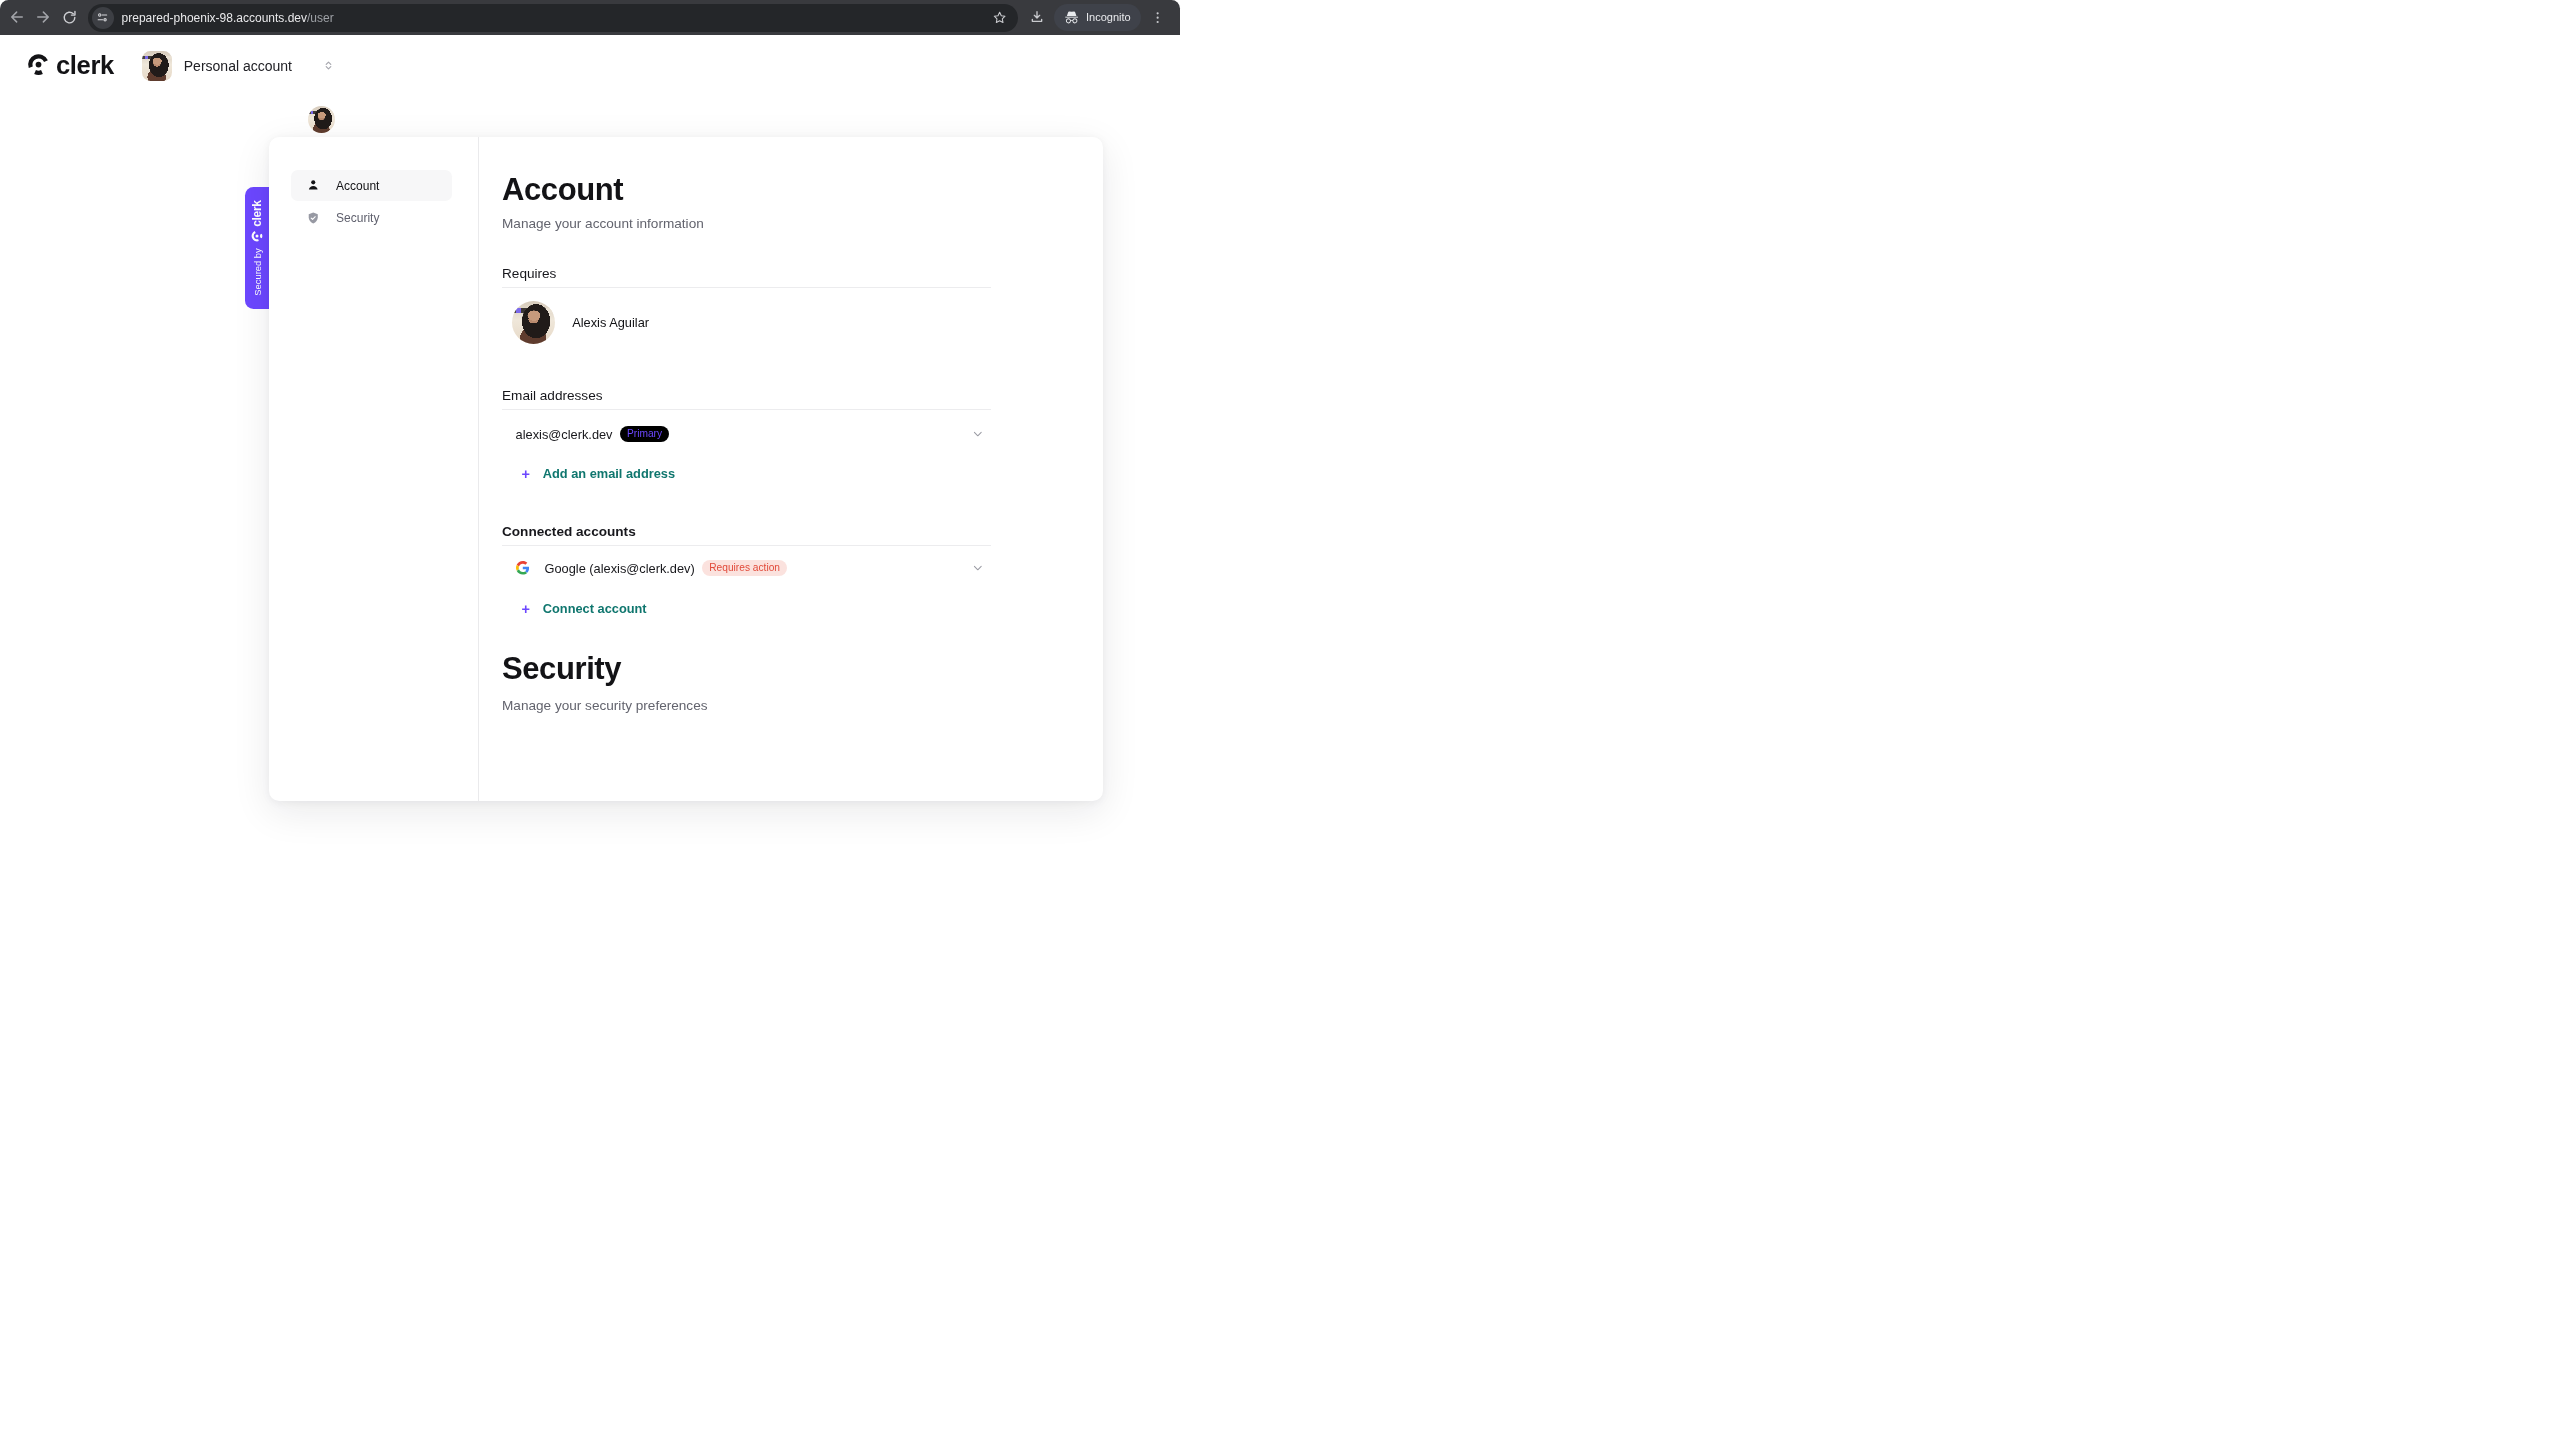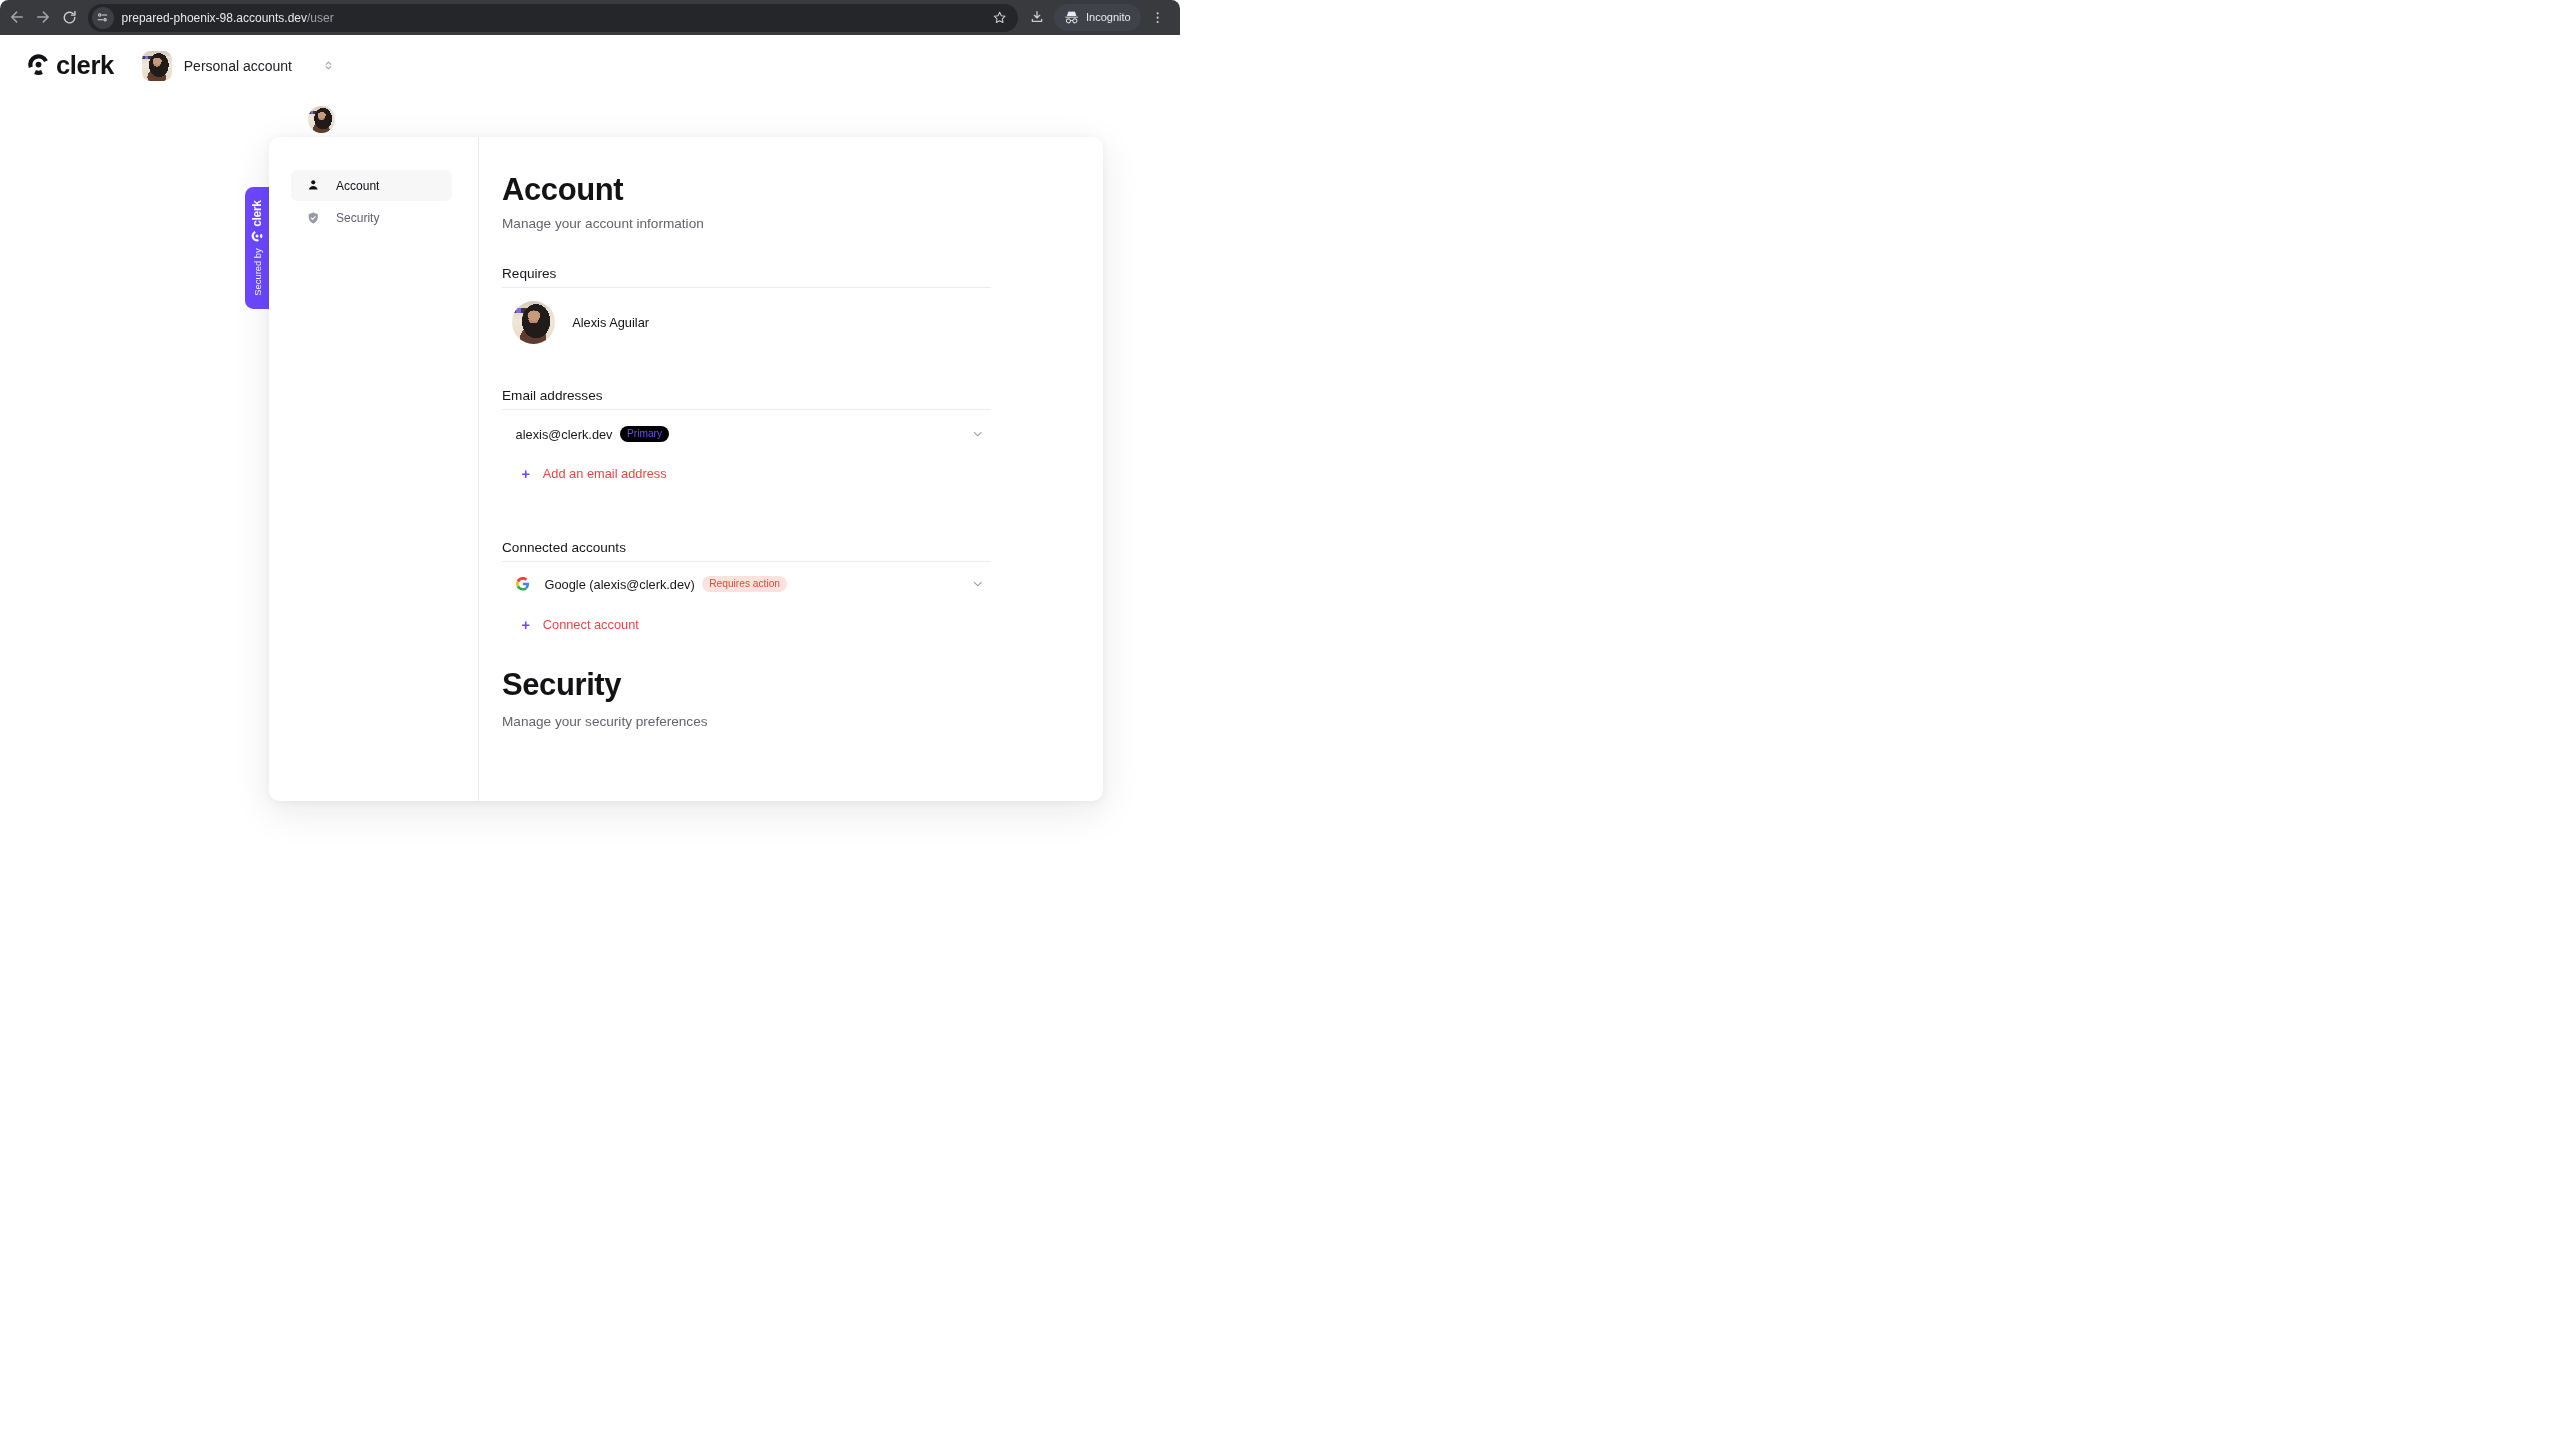--- a/index.html
+++ b/index.html
@@ -75,42 +75,42 @@
     font-size:12px; color:#5F606D; }
   .nav-item.active { background:#F7F7F8; color:#131316; font-weight:500; }
   .nav-item .nicon { width:14.5px; height:14.5px; display:flex; align-items:center; justify-content:center; }
   .nav-item.active .nicon { color:#131316; }
 
   
   .main-col { position:absolute; left:233px; top:0; width:489px; padding-top:35px; }
   h1.pg { font-size:31px; line-height:36px; font-weight:700; color:#131316; letter-spacing:-0.4px; }
   .subtitle { margin-top:6.8px; font-size:13.6px; line-height:17px; color:#63646E; }
   .sec-h { font-size:13.6px; line-height:17px; font-weight:500; color:#17171C; }
-  .mt39 { margin-top:33px; } .mt51 { margin-top:43px; } .mt46 { margin-top:55px; }
+  .mt39 { margin-top:33px; } .mt51 { margin-top:43px; } .mt46 { margin-top:39px;font-weight:bold; }
   .divider { margin-top:5.1px; height:0.9px; background:#ECECEE; }
 
   .profile-row { margin-top:12.8px; display:flex; align-items:center; gap:17px; padding-left:10.2px; }
   .profile-row .pname { font-size:12.8px; color:#131316; }
 
   .data-row { margin-top:14.5px; height:20.4px; display:flex; align-items:center;
     padding:0 6.8px 0 13.6px; cursor:pointer; }
   .data-row.g { margin-top:12px; }
   .data-row .rtext { font-size:12.8px; color:#18181C; }
   .data-row .spacer { flex:1; }
   .g-icon { width:13.6px; height:13.6px; margin-right:15.3px; display:flex; align-items:center; }
   .badge { margin-left:7.7px; font-size:10.2px; font-weight:500; border-radius:851px;
     padding:2.6px 6.8px 3.4px; line-height:10.2px; }
   .badge.primary { background:#000000; color:#6C47FF; }
   .badge.danger { background:#FBE2DE; color:#E14A3A; }
 
   .add-link { margin-top:19px; height:20.4px; display:flex; align-items:center;
     padding-left:17px; gap:10.2px; cursor:pointer; }
   .add-link.cn { margin-top:20.4px; }
   .add-link .plus { color:#6C47FF; font-size:14.5px; font-weight:600; width:13.6px; text-align:center; }
-  .add-link .ltext { color:#ef4444; font-size:12.8px; font-weight:400; }
+  .add-link .ltext { color:#0f766e; font-size:12.8px; font-weight:700; }
 
   .sec-title { margin-top:32px; }
   .sub2 { margin-top:10.2px; }
 </style>
 </head>
 <body>
 
 <div class="toolbar">
   <div class="tb-btn">
     <svg width="18" height="18" viewBox="0 0 24 24" fill="none" stroke="#A2A4A9" stroke-width="2" stroke-linecap="round" stroke-linejoin="round">

